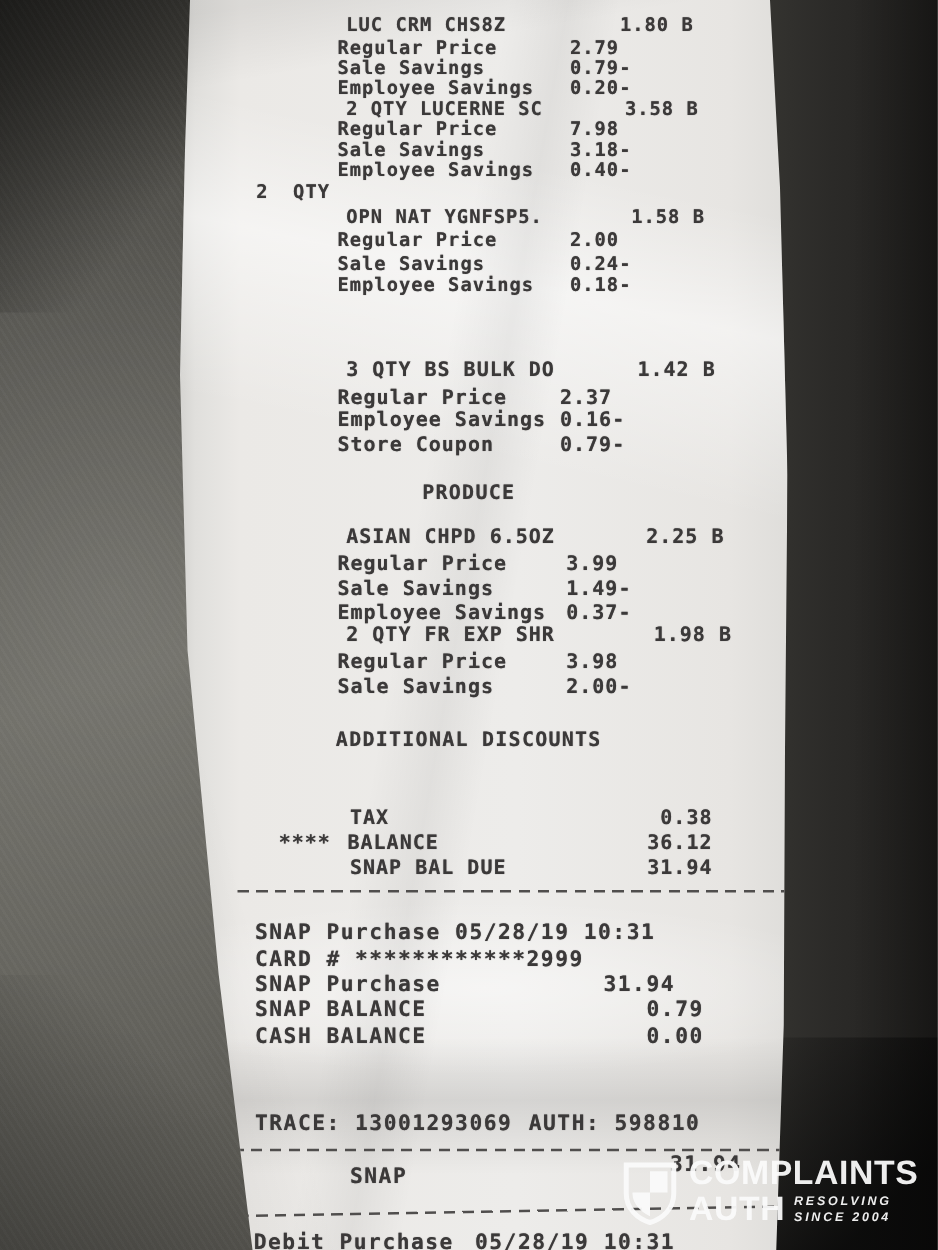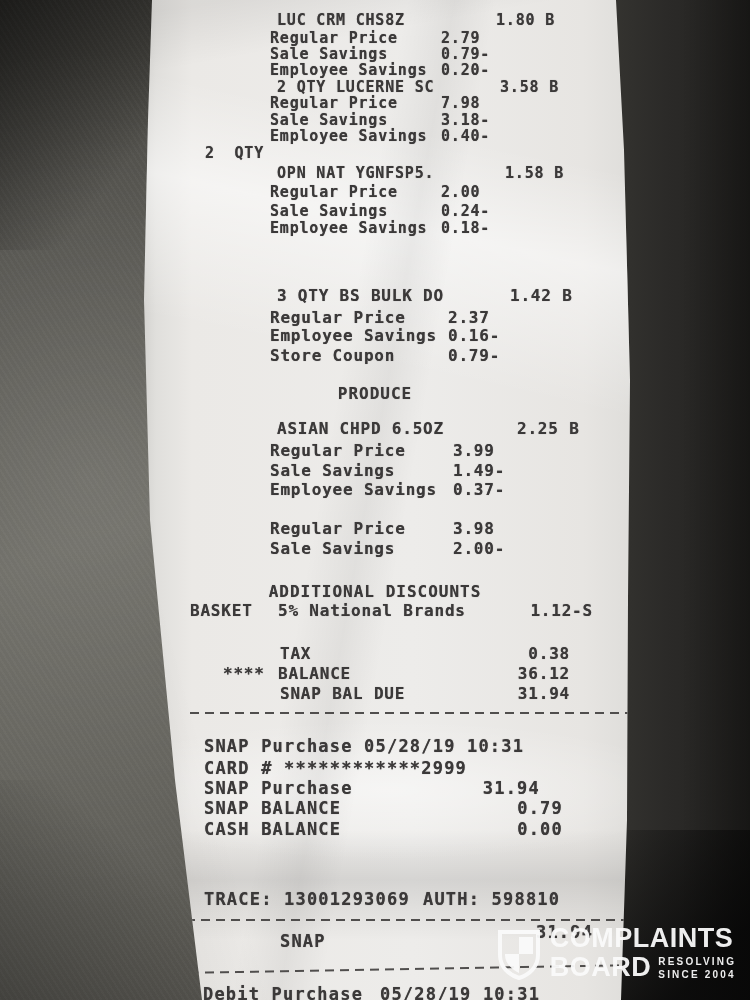--- a/index.html
+++ b/index.html
@@ -39,37 +39,37 @@
       radial-gradient(60% 7% at 50% 79%, rgba(255,255,255,0.5), transparent),
       linear-gradient(to bottom, transparent 83%, rgba(0,0,0,0.10) 88%, transparent 94%),
       linear-gradient(75deg, rgba(0,0,0,0.08), transparent 18%);}
 
   
   .row{position:absolute;left:0;width:100%;height:20px;color:#3b3939;font-weight:bold;
        text-shadow:0 0 0.7px rgba(55,53,52,0.7);letter-spacing:0.8px;}
   .row span{position:absolute;white-space:pre;top:0;}
   .sA{font-size:15px;} .sB{font-size:16px;} .sC{font-size:17px;letter-spacing:1.2px;}
   .l140{left:140px}.l147{left:147px}.l150{left:150px}.l148{left:148px}.l58{left:74px}
-  .amt{left:311px}
+  .amt{left:326px}
   .hd{left:0;width:490px;text-align:center;letter-spacing:1px;}
   .ra{left:280px;width:160px;text-align:right;top:-4px;}
   .pr{top:-4px;}
   .sep{position:absolute;height:2px;
        background:repeating-linear-gradient(to right,#504e4d 0 9px, transparent 9px 15px);}
 
   
   .logo{position:absolute;left:482px;top:925px;width:268px;height:68px;z-index:5;
         display:flex;align-items:flex-start;color:rgba(250,250,250,0.95);
         font-family:"Liberation Sans",sans-serif;justify-content:center;}
   .logo .shield{flex:0 0 auto;margin-top:3px;}
   .logo .txt{margin-left:8px;line-height:1;}
   .logo .big{font-size:27px;font-weight:bold;letter-spacing:0.5px;}
   .logo .line2{display:flex;align-items:flex-start;margin-top:2px;}
   .logo .tag{margin-left:7px;margin-top:2px;font-size:10px;font-weight:bold;line-height:1.25;}
-  .logo .tag div{letter-spacing:2.2px;}
+  .logo .tag div{letter-spacing:2.2px;font-style:italic;}
 </style>
 </head>
 <body>
 
 <div class="stage">
   <div class="fabric"></div>
   <div class="corner-tl"></div>
   <div class="corner-bl"></div>
   <div class="band"></div>
   <div class="corner-br"></div>
@@ -161,36 +161,35 @@
         <span class="amt" style="left:323px">3.99</span>
       </div>
     <div class="row sB" style="top:461px">
         <span class="l140">Sale Savings</span>
         <span class="amt" style="left:323px">1.49-</span>
       </div>
     <div class="row sB" style="top:480px">
         <span class="l140">Employee Savings</span>
         <span class="amt" style="left:323px">0.37-</span>
       </div>
+    <div class="row sB" style="top:498px">
+        <span class="l147">2 QTY FR EXP SHR</span>
+        <span class="pr" style="left:393px">1.98 B</span>
+      </div>
     <div class="row sB" style="top:519px">
         <span class="l140">Regular Price</span>
         <span class="amt" style="left:323px">3.98</span>
       </div>
     <div class="row sB" style="top:539px">
         <span class="l140">Sale Savings</span>
         <span class="amt" style="left:323px">2.00-</span>
       </div>
 
     <div class="row sB" style="top:582px">
         <span class="hd">ADDITIONAL DISCOUNTS</span>
-      </div>
-    <div class="row sB" style="top:601px">
-        <span style="left:60px">BASKET</span>
-        <span class="l148">5% National Brands</span>
-        <span class="ra" style="left:303px;width:160px">1.12-S</span>
       </div>
 
     <div class="row sB" style="top:644px">
         <span class="l150">TAX</span>
         <span class="ra">0.38</span>
       </div>
     <div class="row sB" style="top:664px">
         <span style="left:93px">****</span>
         <span class="l148">BALANCE</span>
         <span class="ra">36.12</span>
@@ -243,21 +242,21 @@
 
   <div class="logo">
     <svg class="shield" width="46" height="54" viewBox="0 0 46 54">
       <path d="M4 4 H42 V27 C42 39 33 47 23 50 C13 47 4 39 4 27 Z" fill="none" stroke="rgba(250,250,250,0.95)" stroke-width="4"></path>
       <path d="M23 9 H37 V26 H23 Z" fill="rgba(250,250,250,0.95)"></path>
       <path d="M9 26 H23 V45 C16 42 9 35 9 27 Z" fill="rgba(250,250,250,0.95)"></path>
     </svg>
     <div class="txt">
       <div class="big">COMPLAINTS</div>
       <div class="line2">
-        <div class="big">BOARD</div>
+        <div class="big">AUTH</div>
         <div class="tag">
           <div>RESOLVING</div>
           <div>SINCE 2004</div>
         </div>
       </div>
     </div>
   </div>
 </div>
 
 </body></html>

